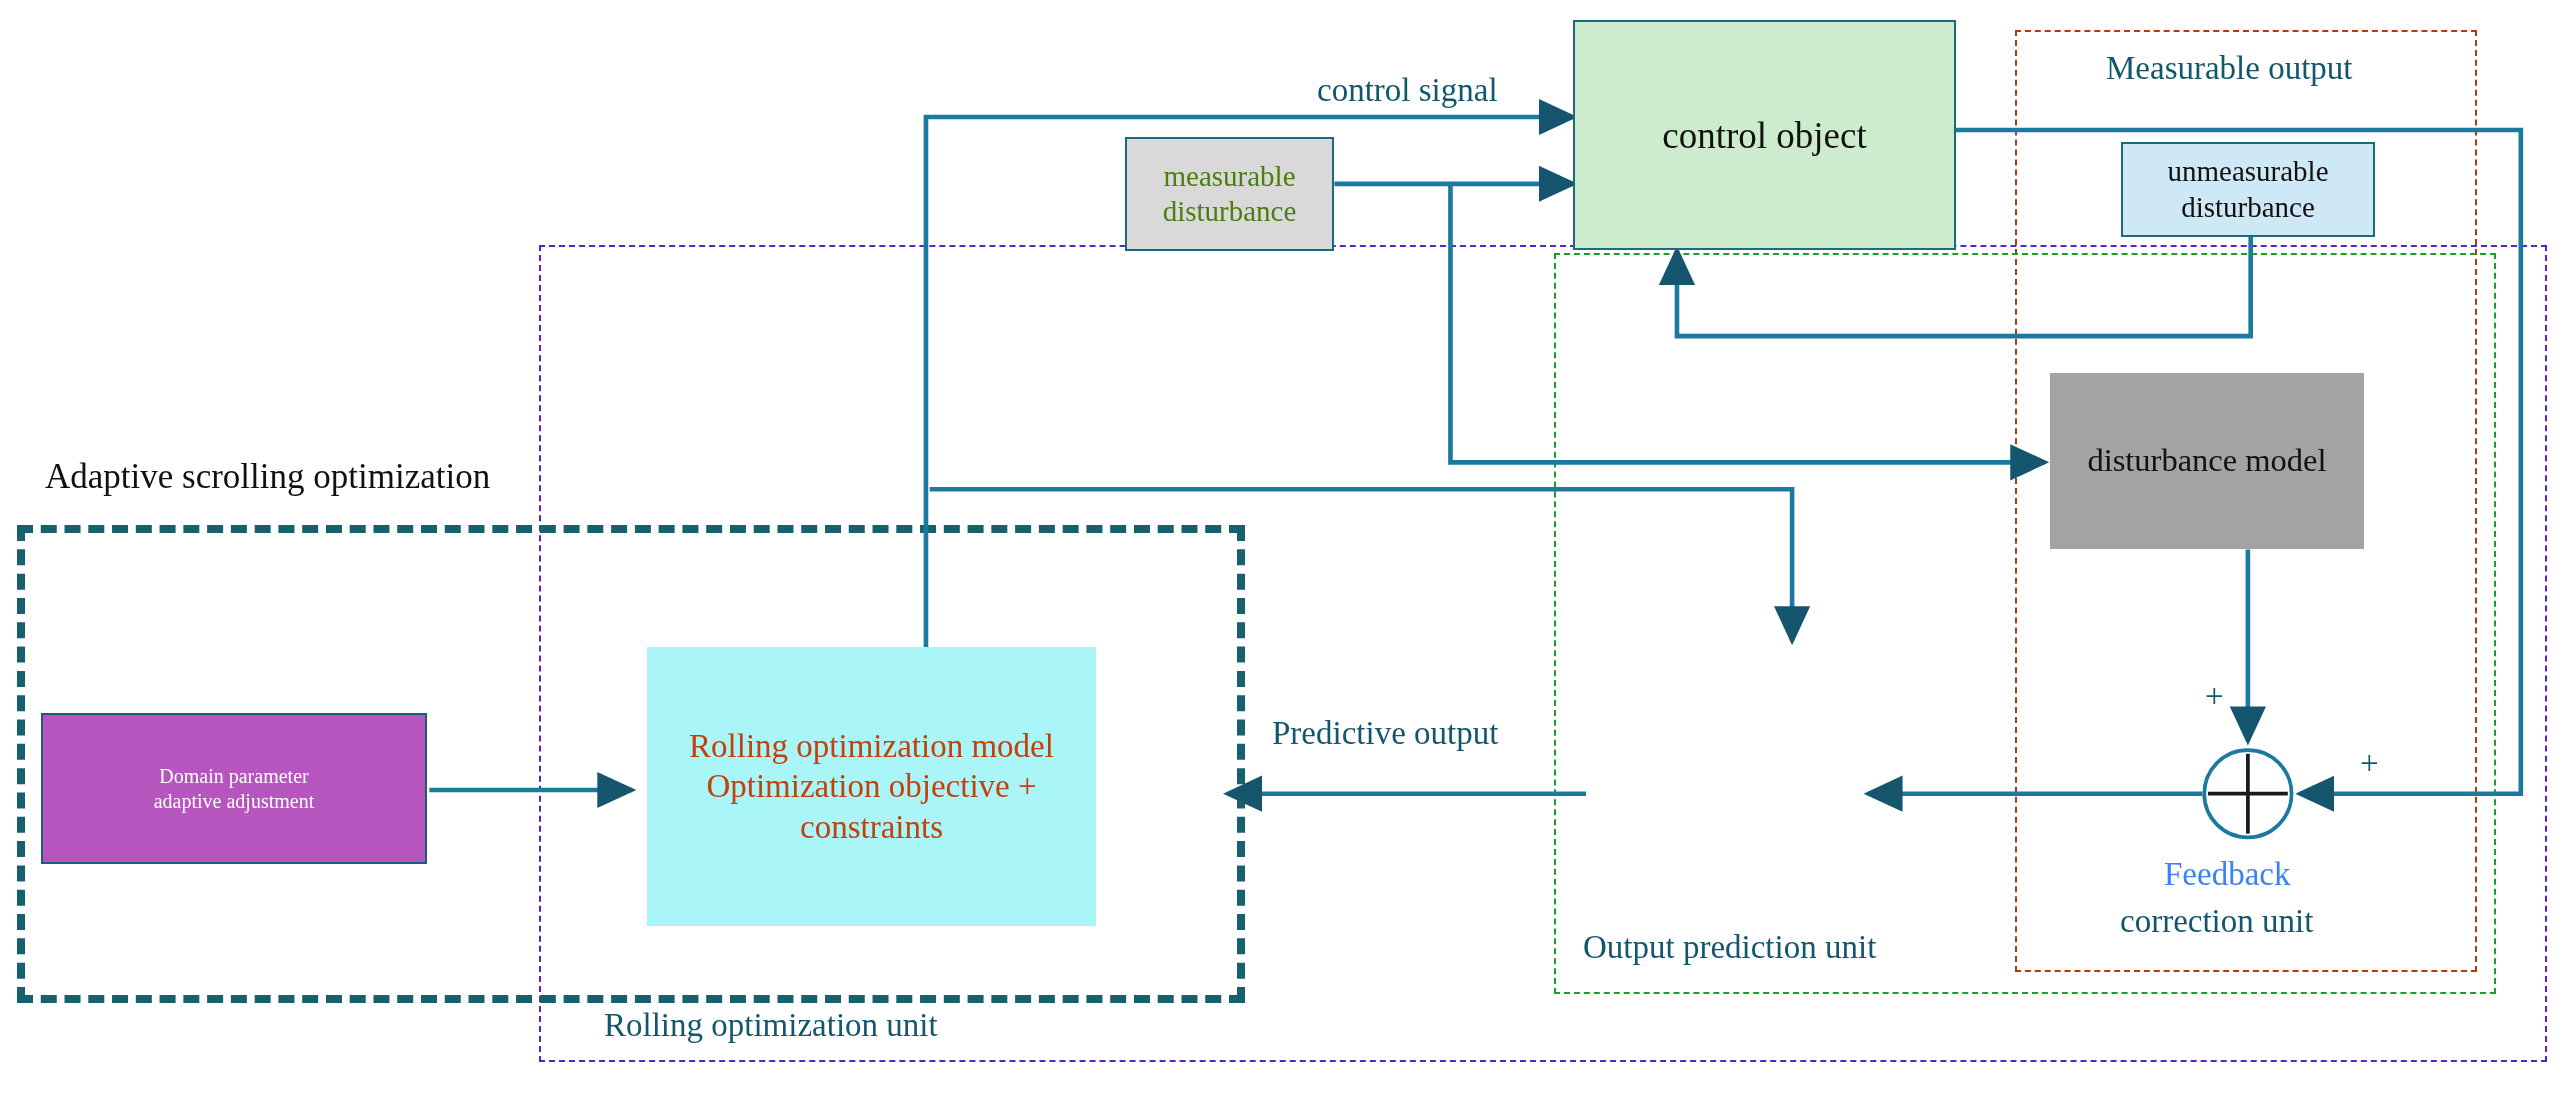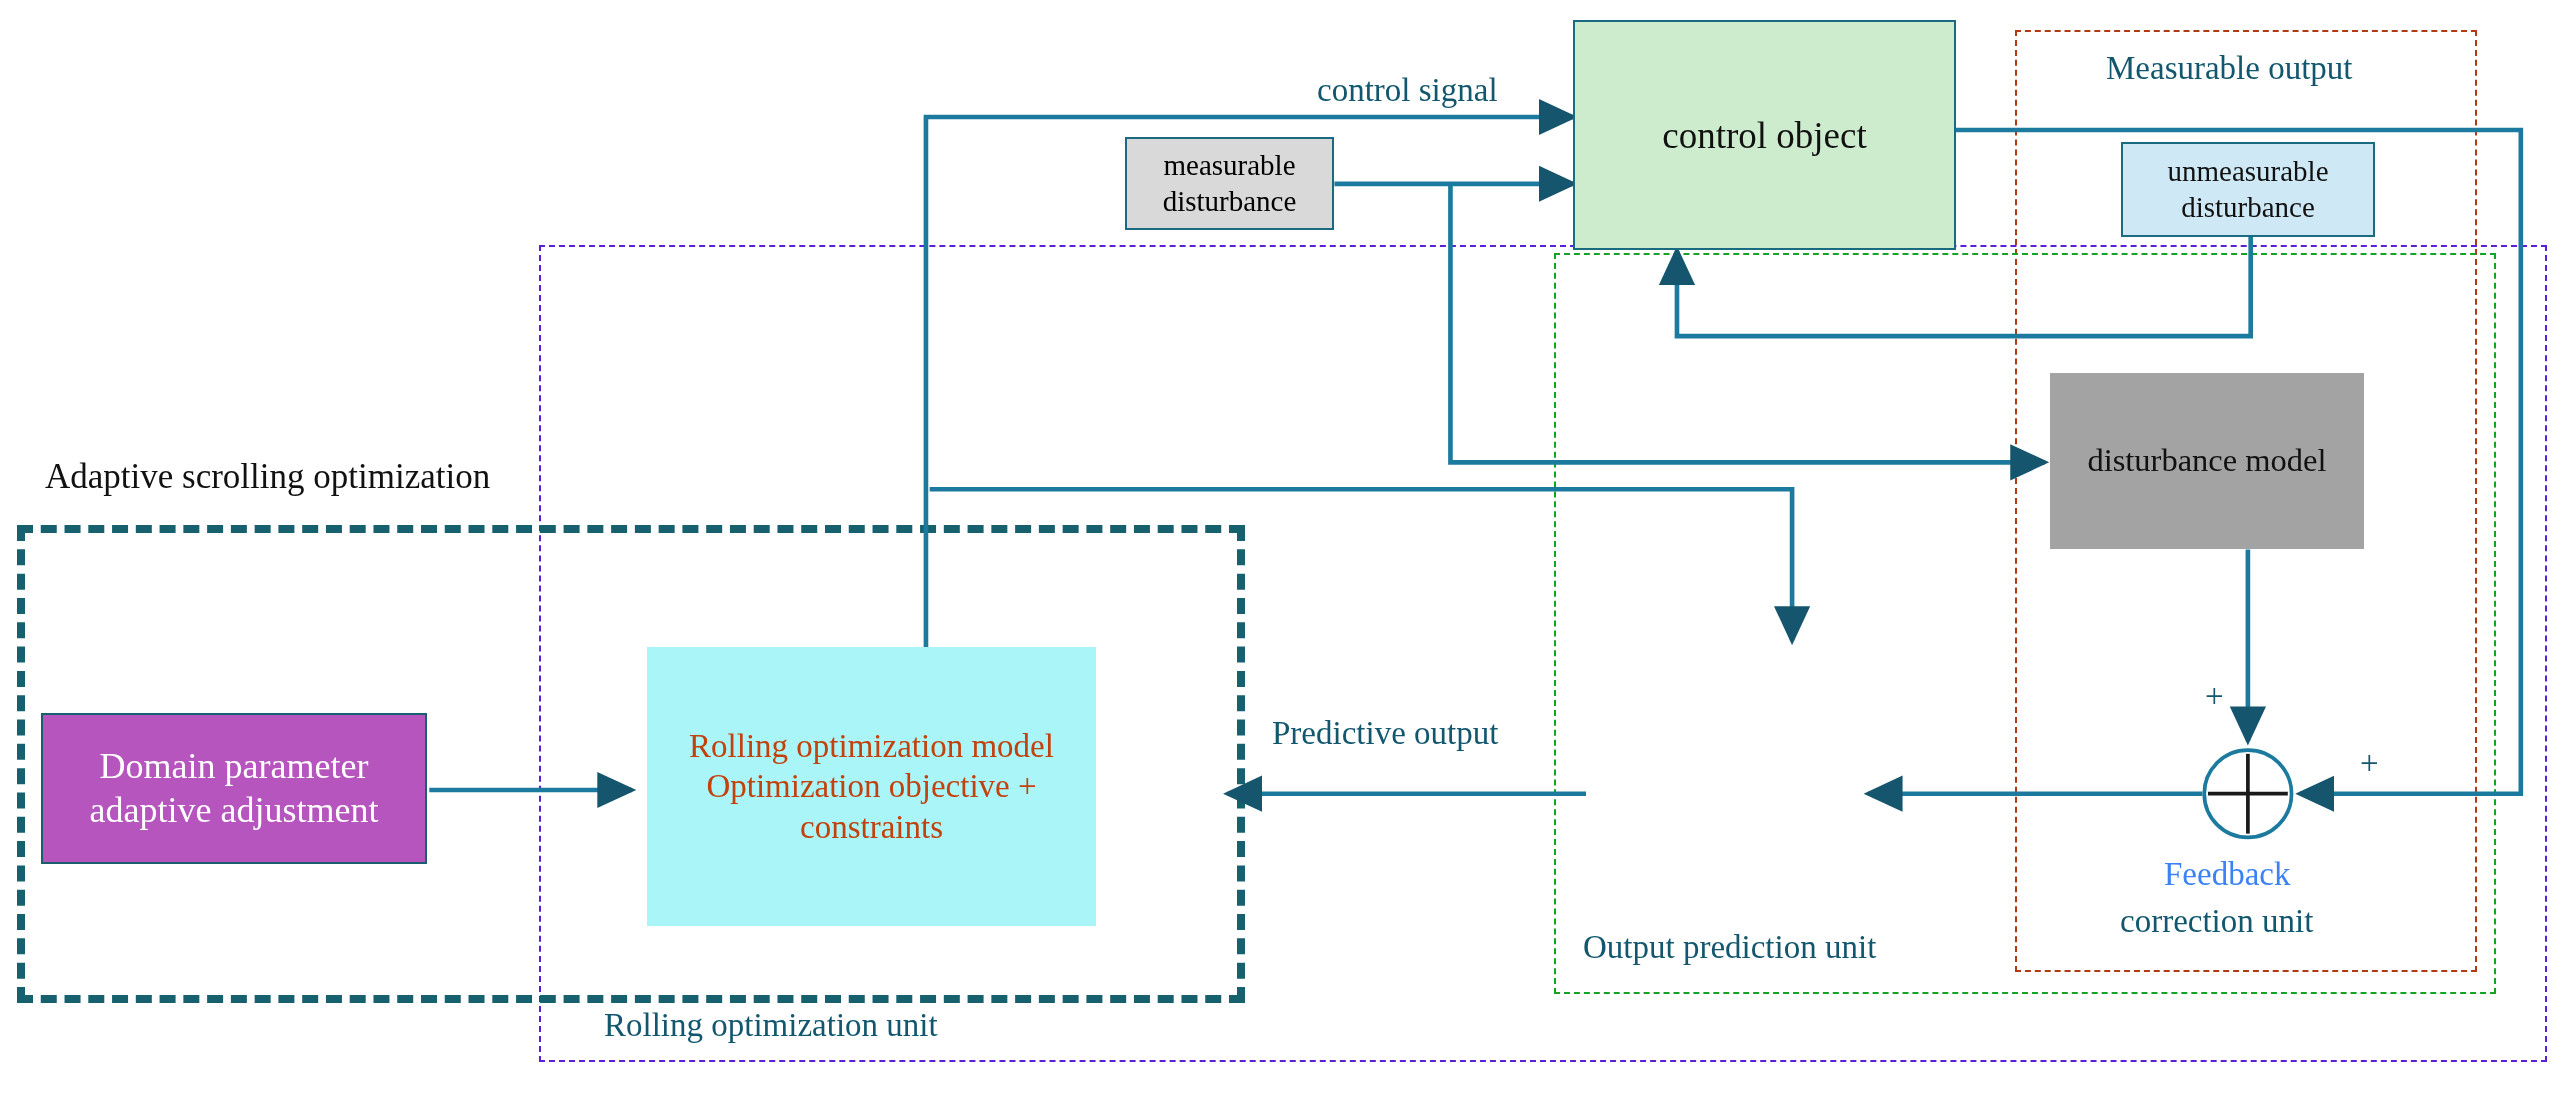--- a/index.html
+++ b/index.html
@@ -61,22 +61,22 @@
       <line x1="2421" y1="812" x2="2421" y2="898"></line>
       <line x1="2378" y1="855" x2="2464" y2="855"></line>
     </g>
   </svg>
 
   <div class="box" style="left:1573px;top:20.4px;width:383px;height:230px;background:#cdebcd;
               border:2.8px solid #1b6b80;font-size:37px;color:#111;">
     <span>control object</span>
   </div>
 
-  <div class="box" style="left:1125px;top:137px;width:209px;height:93px;background:#d9d9d9;
-              border:2.8px solid #1b6b80;font-size:29px;color:#000000;flex-direction:column;">
+  <div class="box" style="left:1125px;top:137px;width:209px;height:114px;background:#d9d9d9;
+              border:2.8px solid #1b6b80;font-size:29px;color:#4d7c0f;flex-direction:column;">
     <span>measurable</span>
     <span>disturbance</span>
   </div>
 
   <div class="box" style="left:2121px;top:142px;width:254px;height:95px;background:#cfe8f5;
               border:2.8px solid #1b6b80;font-size:29px;color:#111;flex-direction:column;">
     <span>unmeasurable</span>
     <span>disturbance</span>
   </div>
 
@@ -87,21 +87,21 @@
 
 
   <div class="box" style="left:647px;top:647px;width:449px;height:279px;background:#aaf5f7;
               font-size:33px;color:#c2410c;flex-direction:column;">
     <span>Rolling optimization model</span>
     <span>Optimization objective +</span>
     <span>constraints</span>
   </div>
 
   <div class="box" style="left:41px;top:713px;width:386px;height:151px;background:#b555bd;
-              border:2.8px solid #1b5e70;font-size:36px;color:#ffffff;flex-direction:column;align-items:center;">
+              border:2.8px solid #1b5e70;font-size:20px;color:#ffffff;flex-direction:column;align-items:center;">
     <span>Domain parameter</span>
     <span>adaptive adjustment</span>
   </div>
 
   <div class="lbl" style="left:1317px;top:72px;font-size:33px;color:#12576e;">control signal</div>
 
   <div class="lbl" style="left:2106px;top:50px;font-size:33px;color:#12576e;">Measurable output</div>
 
   <div class="lbl" style="left:1272px;top:715px;font-size:33px;color:#12576e;">Predictive output</div>
 

